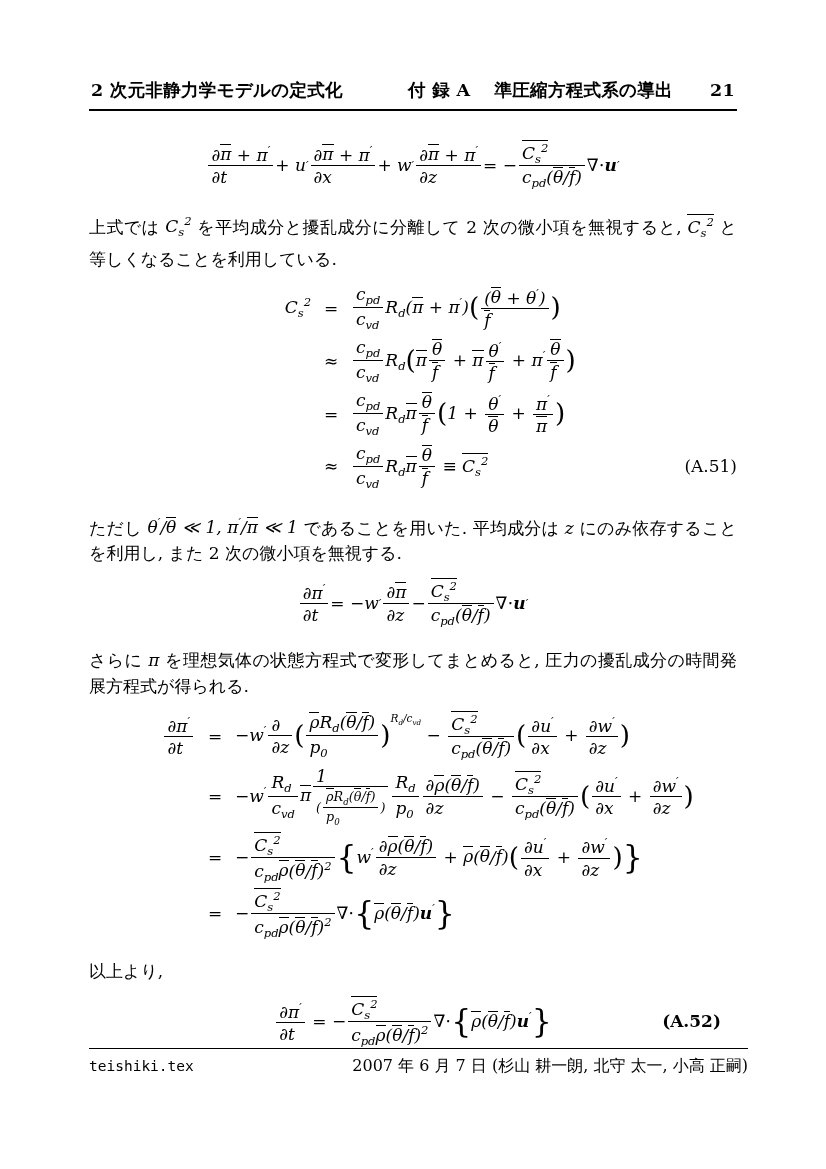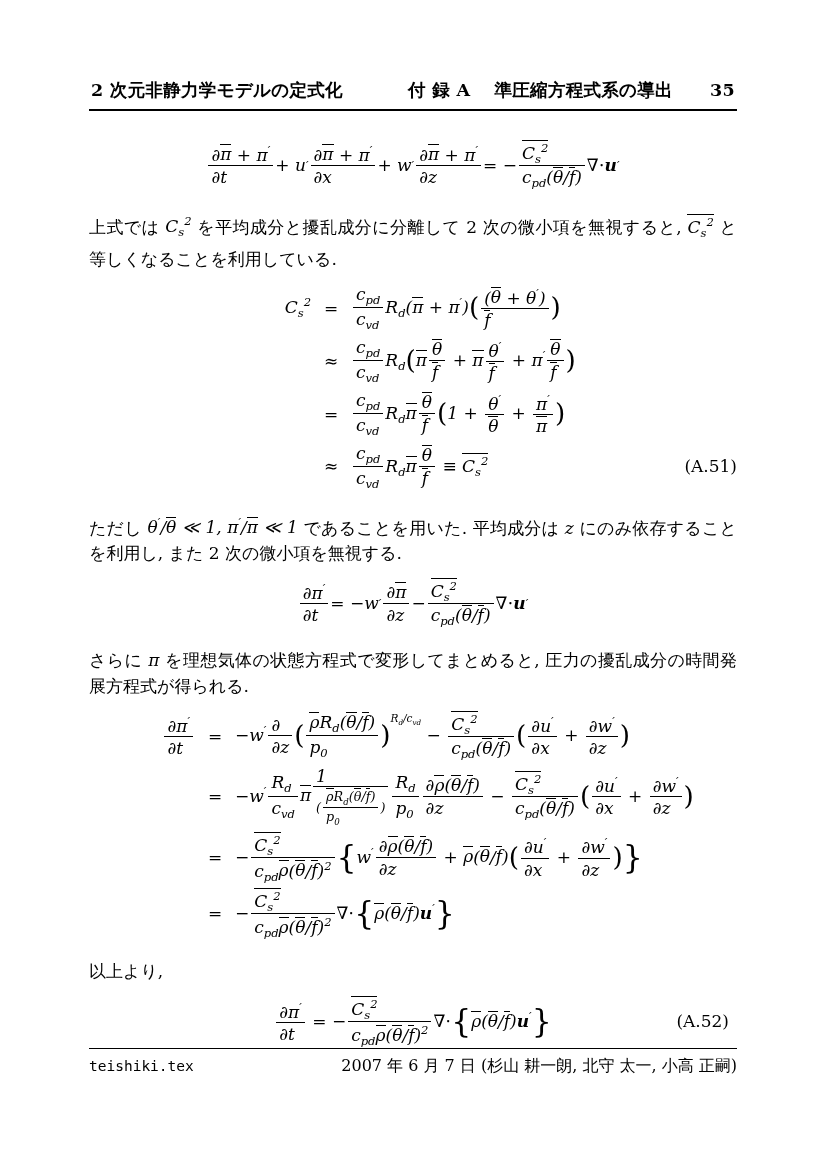--- a/index.html
+++ b/index.html
@@ -32,35 +32,35 @@
   .eqc{display:flex;justify-content:center;align-items:center;margin:6px 0 18px 0;}
   .eqblock{margin:8px 0 18px 0;}
   .eqrow{display:flex;align-items:center;margin:4px 0;}
   .eqrow .lhs{text-align:right;flex:none;}
   .eqrow .rel{width:40px;text-align:center;font-style:normal;flex:none;}
   .eqrow .rhs{text-align:left;}
   .eqrow .eqnum{margin-left:auto;font-style:normal;padding-left:8px;}
   .blk1 .lhs{width:222px;}
   .blk2 .lhs{width:106px;}
   .eqnumrow{position:relative;display:flex;justify-content:center;align-items:center;margin:10px 0 18px 0;}
-  .eqnumrow .eqnum{position:absolute;right:8px;top:50%;transform:translateY(-50%);font-style:normal;}
+  .eqnumrow .eqnum{position:absolute;right:16px;top:50%;transform:translateY(-50%);font-style:normal;font-weight:bold;}
   
-  .footer{position:absolute;left:89px;right:89px;top:1048px;border-top:1.5px solid #000;
+  .footer{position:absolute;left:89px;right:78px;top:1048px;border-top:1.5px solid #000;
     padding-top:7px;display:flex;justify-content:space-between;align-items:baseline;font-size:16px;}
   .footer .tex{font-family:"DejaVu Sans Mono","Liberation Mono",monospace;font-size:14.5px;}
 </style>
 </head>
 <body>
 
 <div class="page">
 
   <div class="header">
     <span class="hl">2 次元非静力学モデルの定式化</span>
     <span class="hc">付 録 A　 準圧縮方程式系の導出</span>
-    <span class="hp">35</span>
+    <span class="hp">21</span>
   </div>
   <div class="hrule"></div>
 
 
   <div class="eqc math"><span class="f">
         <span class="n">∂<span class="ob">π</span> + π<sup>′</sup></span>
         <span class="d">∂t</span>
       </span> + u<sup>′</sup><span class="f">
         <span class="n">∂<span class="ob">π</span> + π<sup>′</sup></span>
         <span class="d">∂x</span>

